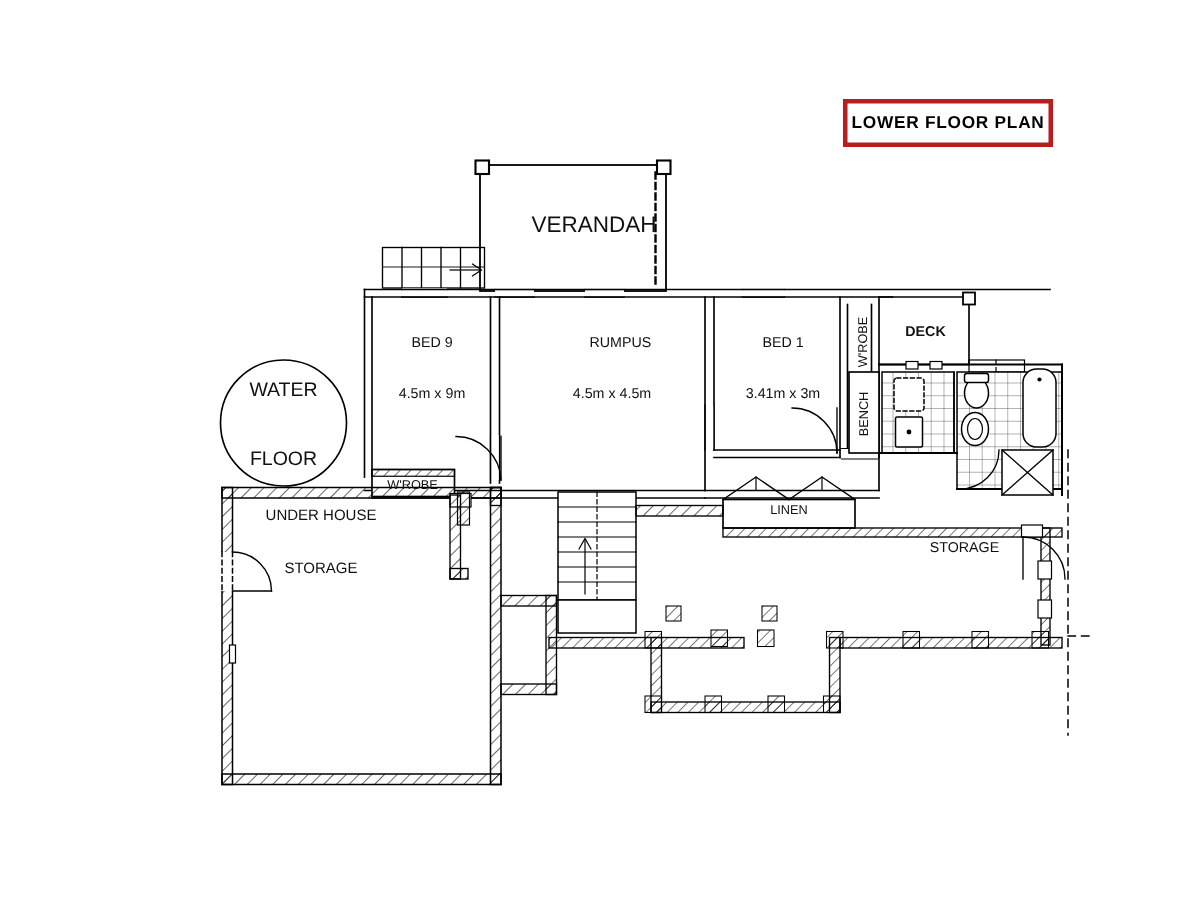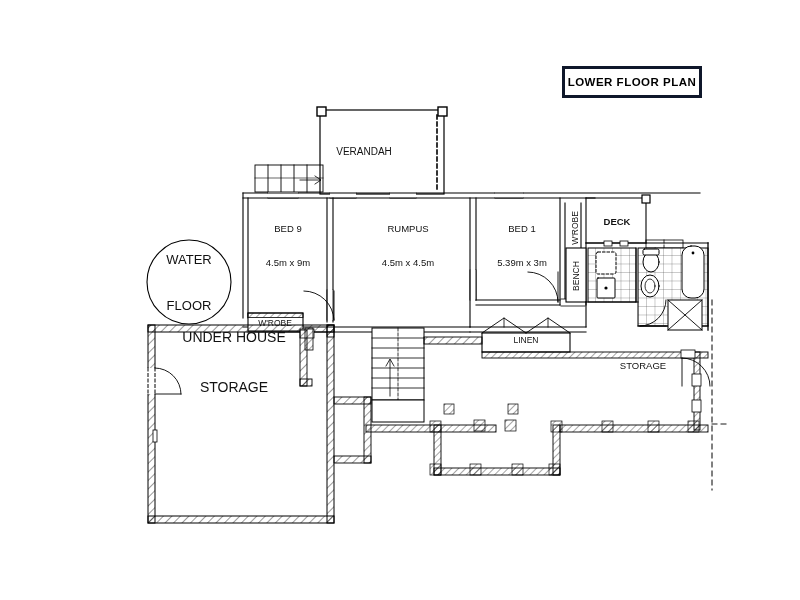--- a/index.html
+++ b/index.html
@@ -7,21 +7,21 @@
   body{
     width:800px;height:600px;overflow:hidden;
     font-family:"Liberation Sans","DejaVu Sans",sans-serif;
     color:#000;
   }
   #plan-root{position:relative;width:800px;height:600px;background:#fff;}
 
   
   .title-box{
     position:absolute;
-    border:3px solid #0f172a;
+    border:3px solid #b91c1c;
     background:#fff;
     display:flex;align-items:center;justify-content:center;
     letter-spacing:.5px;
     font-weight:bold;
     box-sizing:border-box;
   }
 
   
   svg.draw{position:absolute;left:0;top:0;width:800px;height:600px;overflow:visible;}
 
@@ -323,37 +323,37 @@
       </g>
 
       <circle cx="189" cy="282" r="42" fill="#fff" stroke="#000" stroke-width="1.1"></circle>
     </g>
   </svg>
 
   <div class="title-box" style="left:562px;top:66px;width:140px;height:32px;font-size:11.5px;">
     <span>LOWER FLOOR PLAN</span>
   </div>
 
-  <div class="lbl" style="left:364px;top:151px;font-size:10px;">
+  <div class="lbl" style="left:396px;top:151px;font-size:15px;">
     <span class="nm">VERANDAH</span>
   </div>
 
   <div class="lbl" style="left:288px;top:246px;font-size:9.5px;">
     <span class="nm">BED 9</span>
     <span class="dm">4.5m x 9m</span>
   </div>
 
-  <div class="lbl" style="left:408px;top:246px;font-size:9.5px;">
+  <div class="lbl" style="left:408px;top:246px;font-size:9.5px;text-align:right;">
     <span class="nm">RUMPUS</span>
     <span class="dm">4.5m x 4.5m</span>
   </div>
 
   <div class="lbl" style="left:522px;top:246px;font-size:9.5px;">
     <span class="nm">BED 1</span>
-    <span class="dm">5.39m x 3m</span>
+    <span class="dm">3.41m x 3m</span>
   </div>
 
   <div class="lbl" style="left:617px;top:222px;font-size:9.5px;font-weight:bold;">
     <span class="nm">DECK</span>
   </div>
 
   <div class="lbl v" style="left:575px;top:228px;font-size:8.5px;">
     <span class="nm">W'ROBE</span>
   </div>
 
@@ -367,21 +367,21 @@
 
   <div class="lbl" style="left:526px;top:340px;font-size:8.5px;">
     <span class="nm">LINEN</span>
   </div>
 
   <div class="lbl" style="left:189px;top:282px;font-size:13px;">
     <span class="nm">WATER</span>
     <span class="dm">FLOOR</span>
   </div>
 
-  <div class="lbl" style="left:234px;top:362px;font-size:14px;">
+  <div class="lbl" style="left:214px;top:362px;font-size:10px;">
     <span class="nm">UNDER HOUSE</span>
     <span class="dm">STORAGE</span>
   </div>
 
   <div class="lbl" style="left:643px;top:366px;font-size:9.5px;">
     <span class="nm">STORAGE</span>
   </div>
 
 </div>
 

